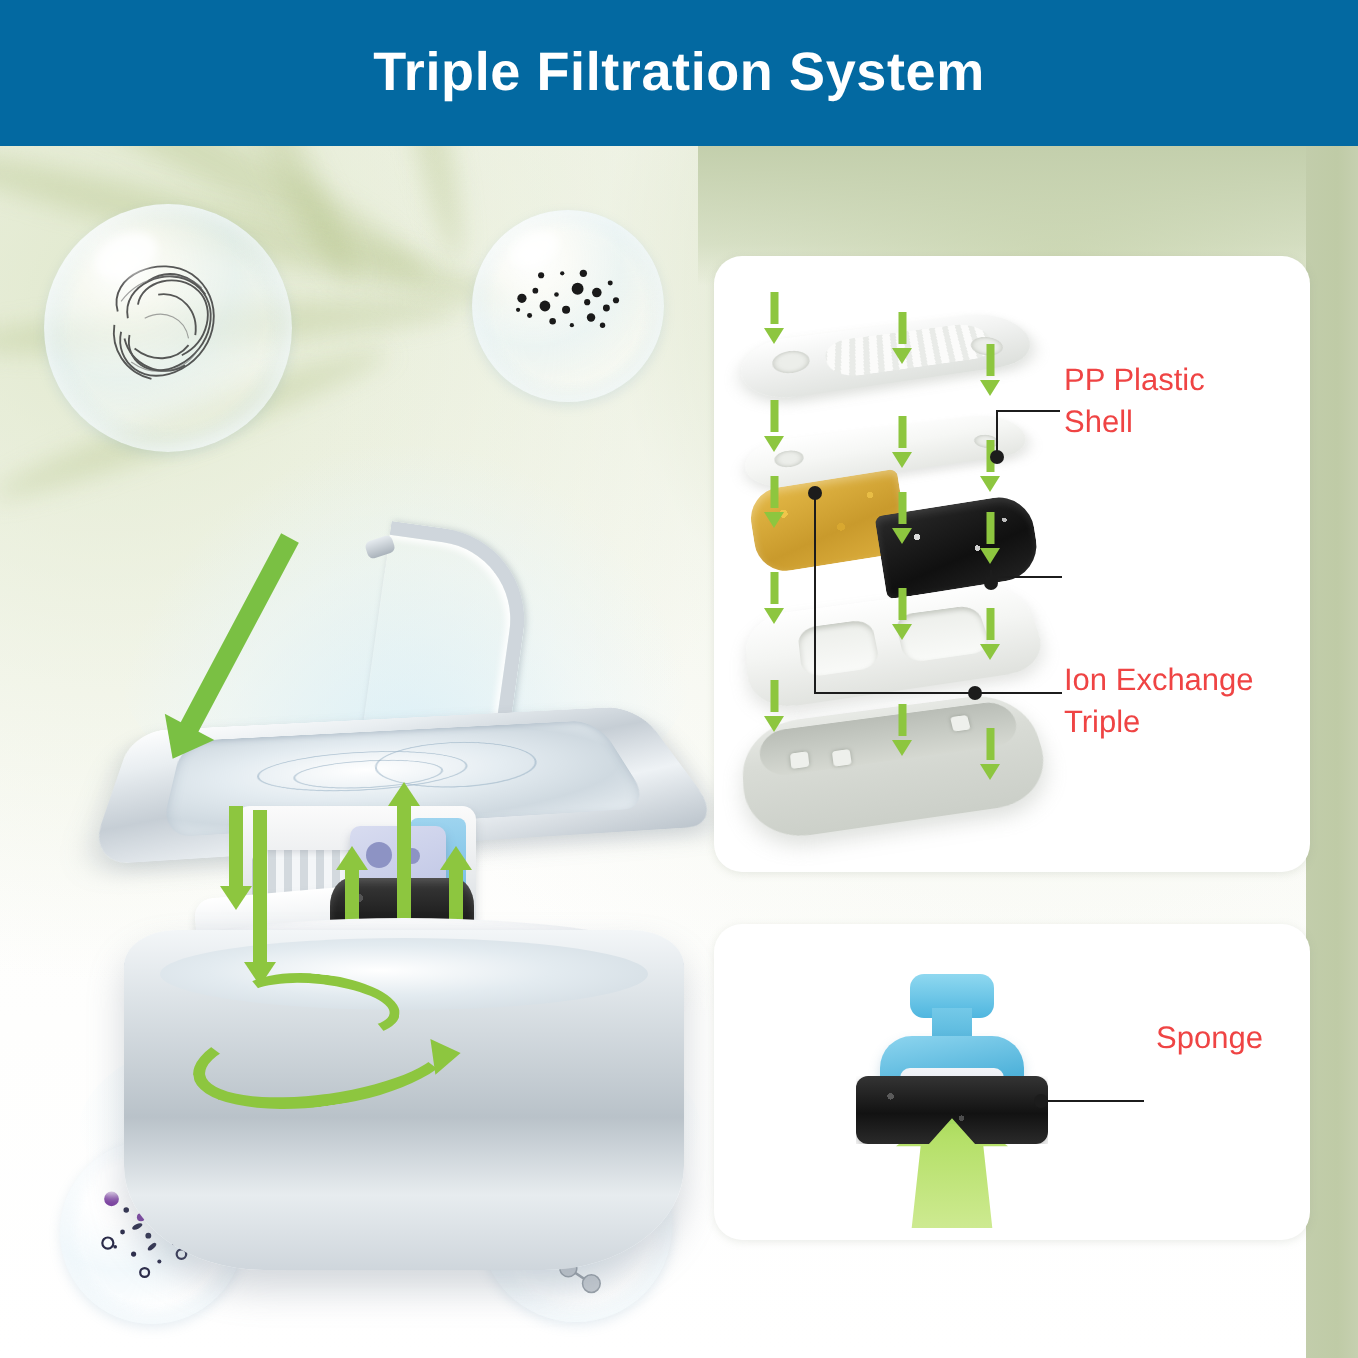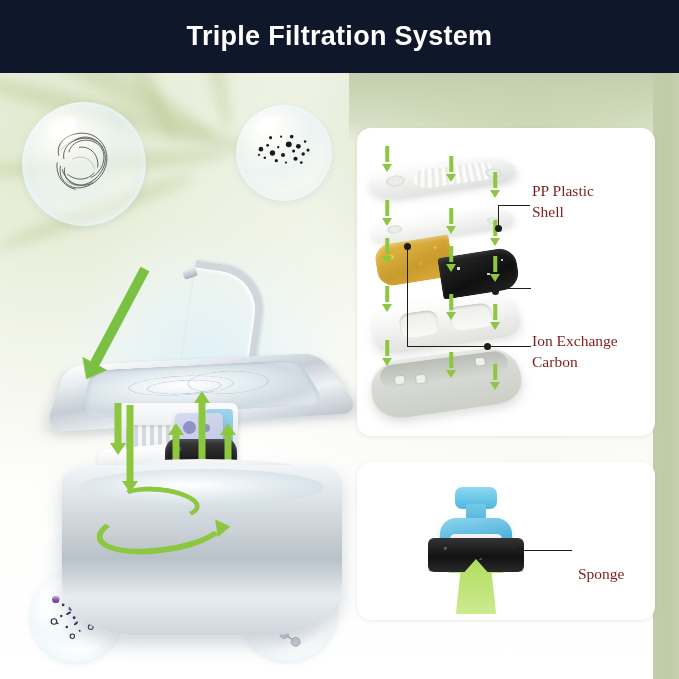--- a/index.html
+++ b/index.html
@@ -6,21 +6,21 @@
   body{
     width:679px;height:679px;overflow:hidden;
     font-family:"Liberation Sans", sans-serif;
     background:#ffffff;
   }
   #page{position:relative;width:679px;height:679px;overflow:hidden;background:#fdfdfb;}
 
   
   .header{
     position:absolute;left:0;top:0;width:679px;height:73px;
-    background:#0f172a;
+    background:#0369a1;
     display:flex;align-items:center;justify-content:center;
   }
   .header-title{
     color:#ffffff;font-size:27px;font-weight:bold;letter-spacing:.3px;
     font-family:"Liberation Sans", sans-serif;
   }
 
   
   .stage{
     position:absolute;left:0;top:73px;width:679px;height:606px;
@@ -262,22 +262,22 @@
     transform:perspective(340px) rotateX(30deg) rotateZ(-9deg);
   }
   .basin-piece-inner{
     position:absolute;left:6%;top:8%;width:88%;height:40%;border-radius:24px;
     background:linear-gradient(180deg,#b9bdb6,#d5d8d1);
   }
   .clip{position:absolute;width:9px;height:9px;border-radius:2px;background:#eef0ec;box-shadow:0 0 2px rgba(140,145,135,.7);}
 
   
   .label{
-    position:absolute;color:#7f1d1d;font-size:15.5px;line-height:21px;
-    font-family:Liberation Serif, serif;white-space:pre-line;
+    position:absolute;color:#ef4444;font-size:15.5px;line-height:21px;
+    font-family:Liberation Sans, sans-serif;white-space:pre-line;
   }
   .leader{position:absolute;background:#1c1c1c;height:1.4px;}
   .leader-v{position:absolute;background:#1c1c1c;width:1.4px;}
   .dot{position:absolute;width:7px;height:7px;border-radius:50%;background:#1c1c1c;}
 
   
   .pump-top{
     position:absolute;left:455px;top:487px;width:42px;height:22px;border-radius:7px;
     background:linear-gradient(180deg,#8fd8f0,#4fb6df);
   }
@@ -609,27 +609,27 @@
   <div class="dot" style="left:492px;top:288px;"></div>
   <div class="leader-v" style="left:495px;top:285px;height:5px;"></div>
   <div class="leader" style="left:495px;top:288px;width:36px;"></div>
 
   <div class="dot" style="left:484px;top:343px;"></div>
   <div class="leader" style="left:487px;top:346px;width:44px;"></div>
   <div class="leader-v" style="left:407px;top:246px;height:100px;"></div>
   <div class="leader" style="left:407px;top:346px;width:80px;"></div>
   <div class="dot" style="left:404px;top:243px;"></div>
   <div class="label" style="left:532px;top:330px;">Ion Exchange
-Carbon</div>
+Triple</div>
 
   <div class="card card-bottom"></div>
   <div class="pump-top"></div>
   <div class="pump-neck"></div>
   <div class="pump-body"></div>
   <div class="pump-window"></div>
   <div class="flow-up"></div>
   <div class="sponge-band"></div>
 
   <div class="dot" style="left:517px;top:547px;"></div>
   <div class="leader" style="left:520px;top:550px;width:52px;"></div>
-  <div class="label" style="left:578px;top:563px;">Sponge</div>
+  <div class="label" style="left:578px;top:509px;">Sponge</div>
 
 </div>
 
 </body></html>

